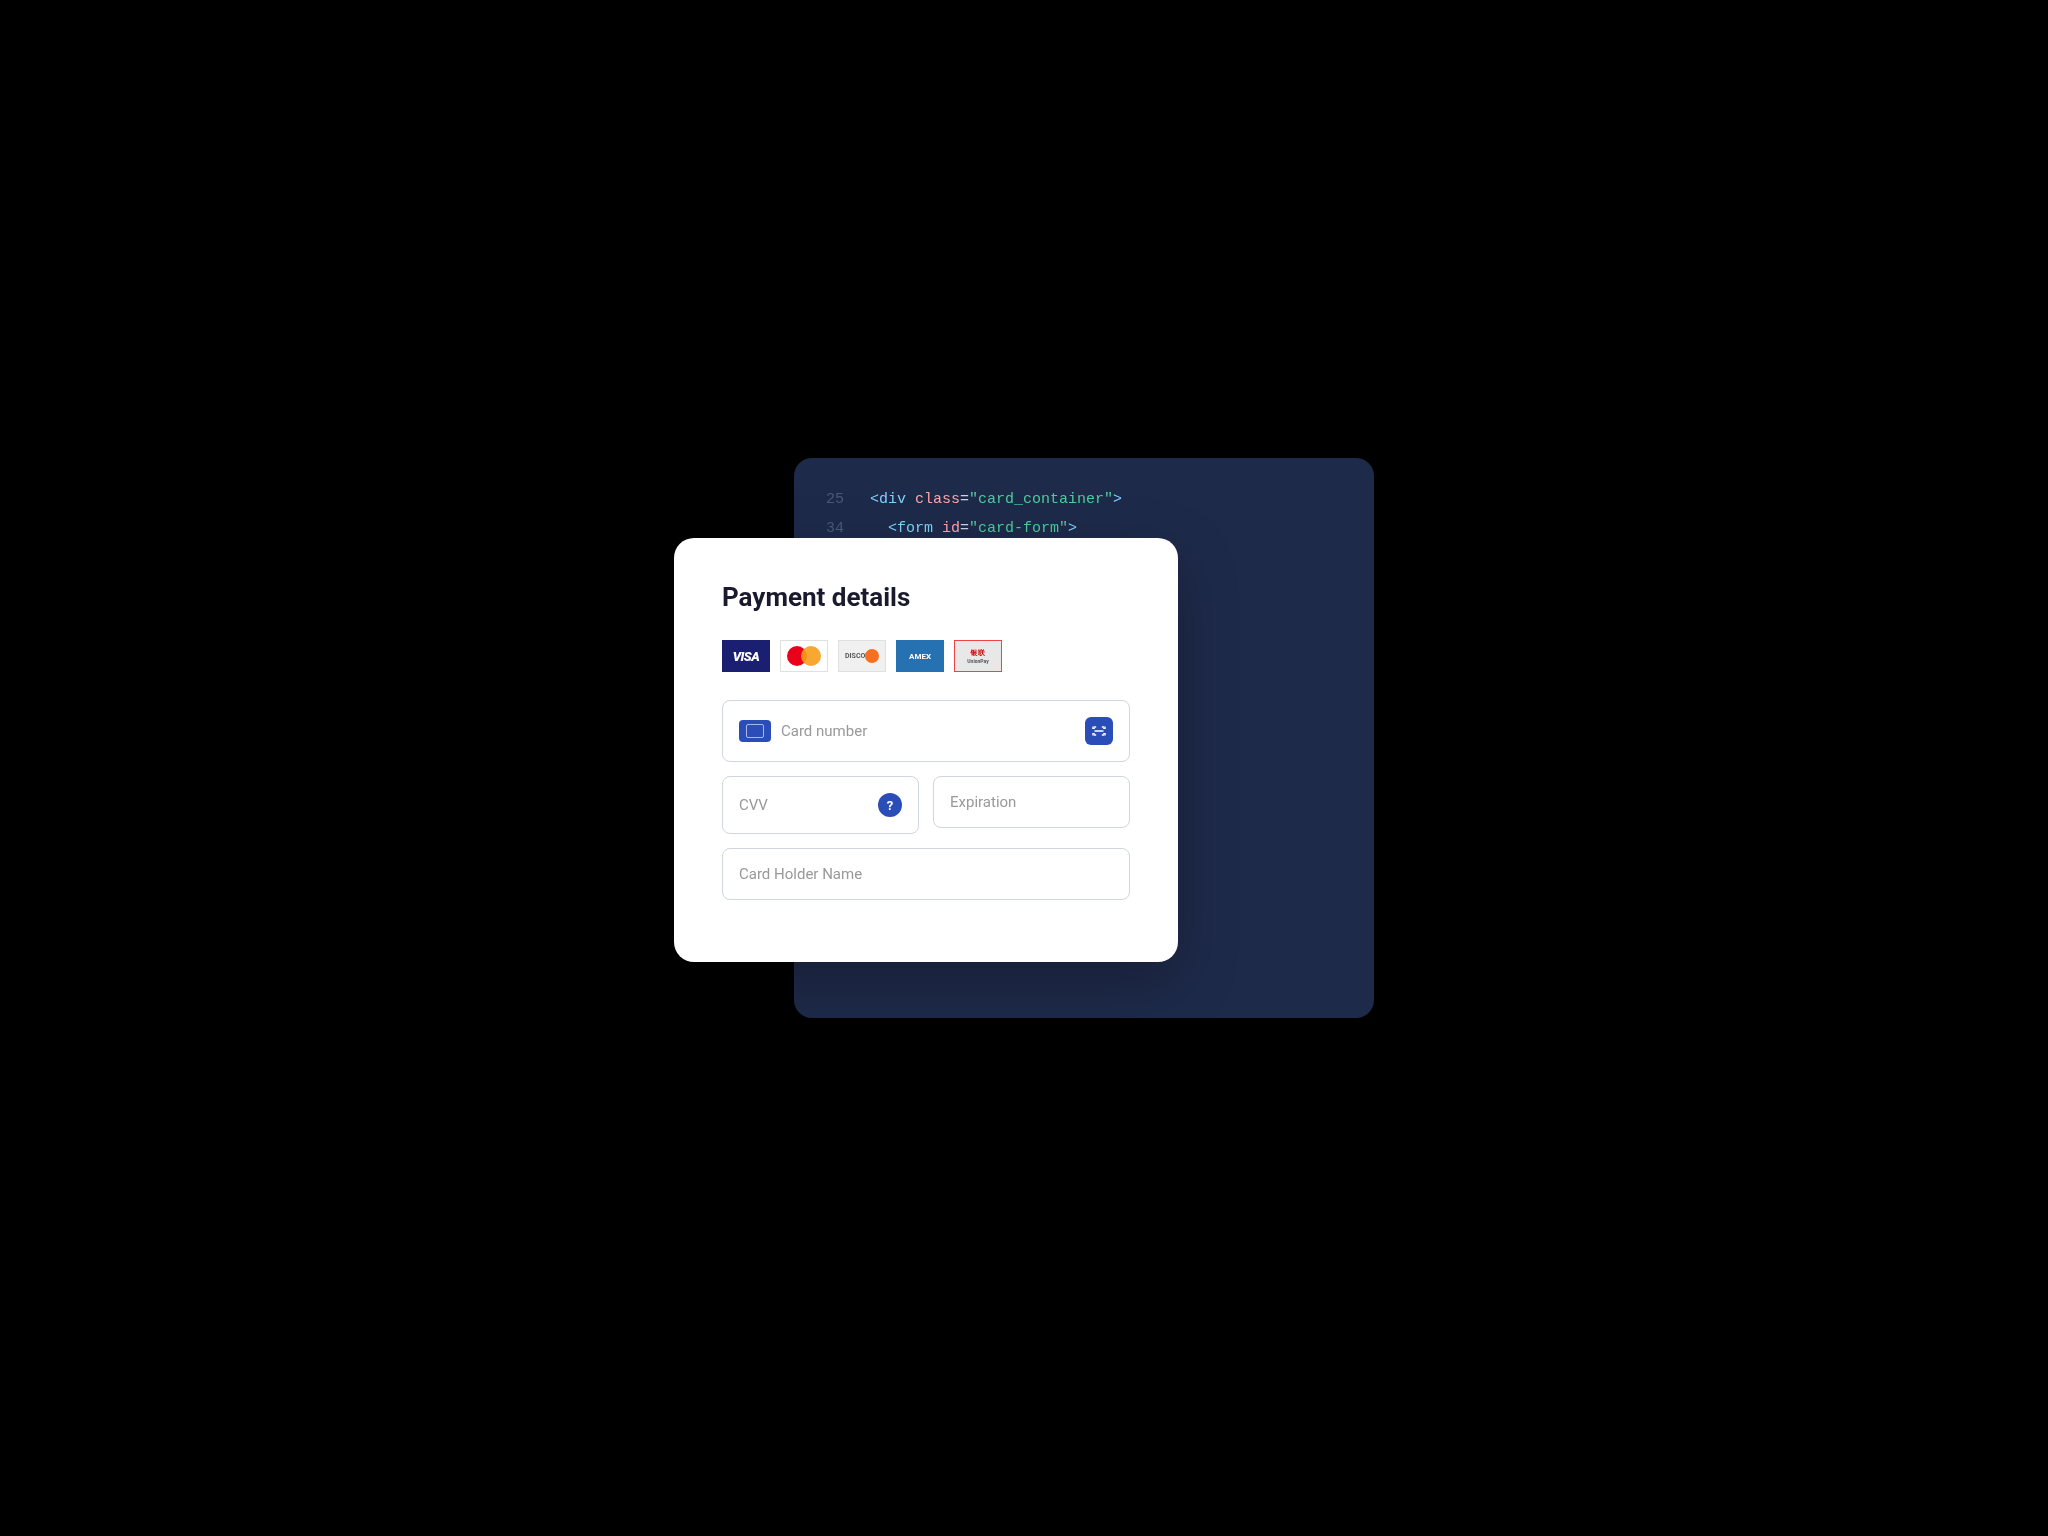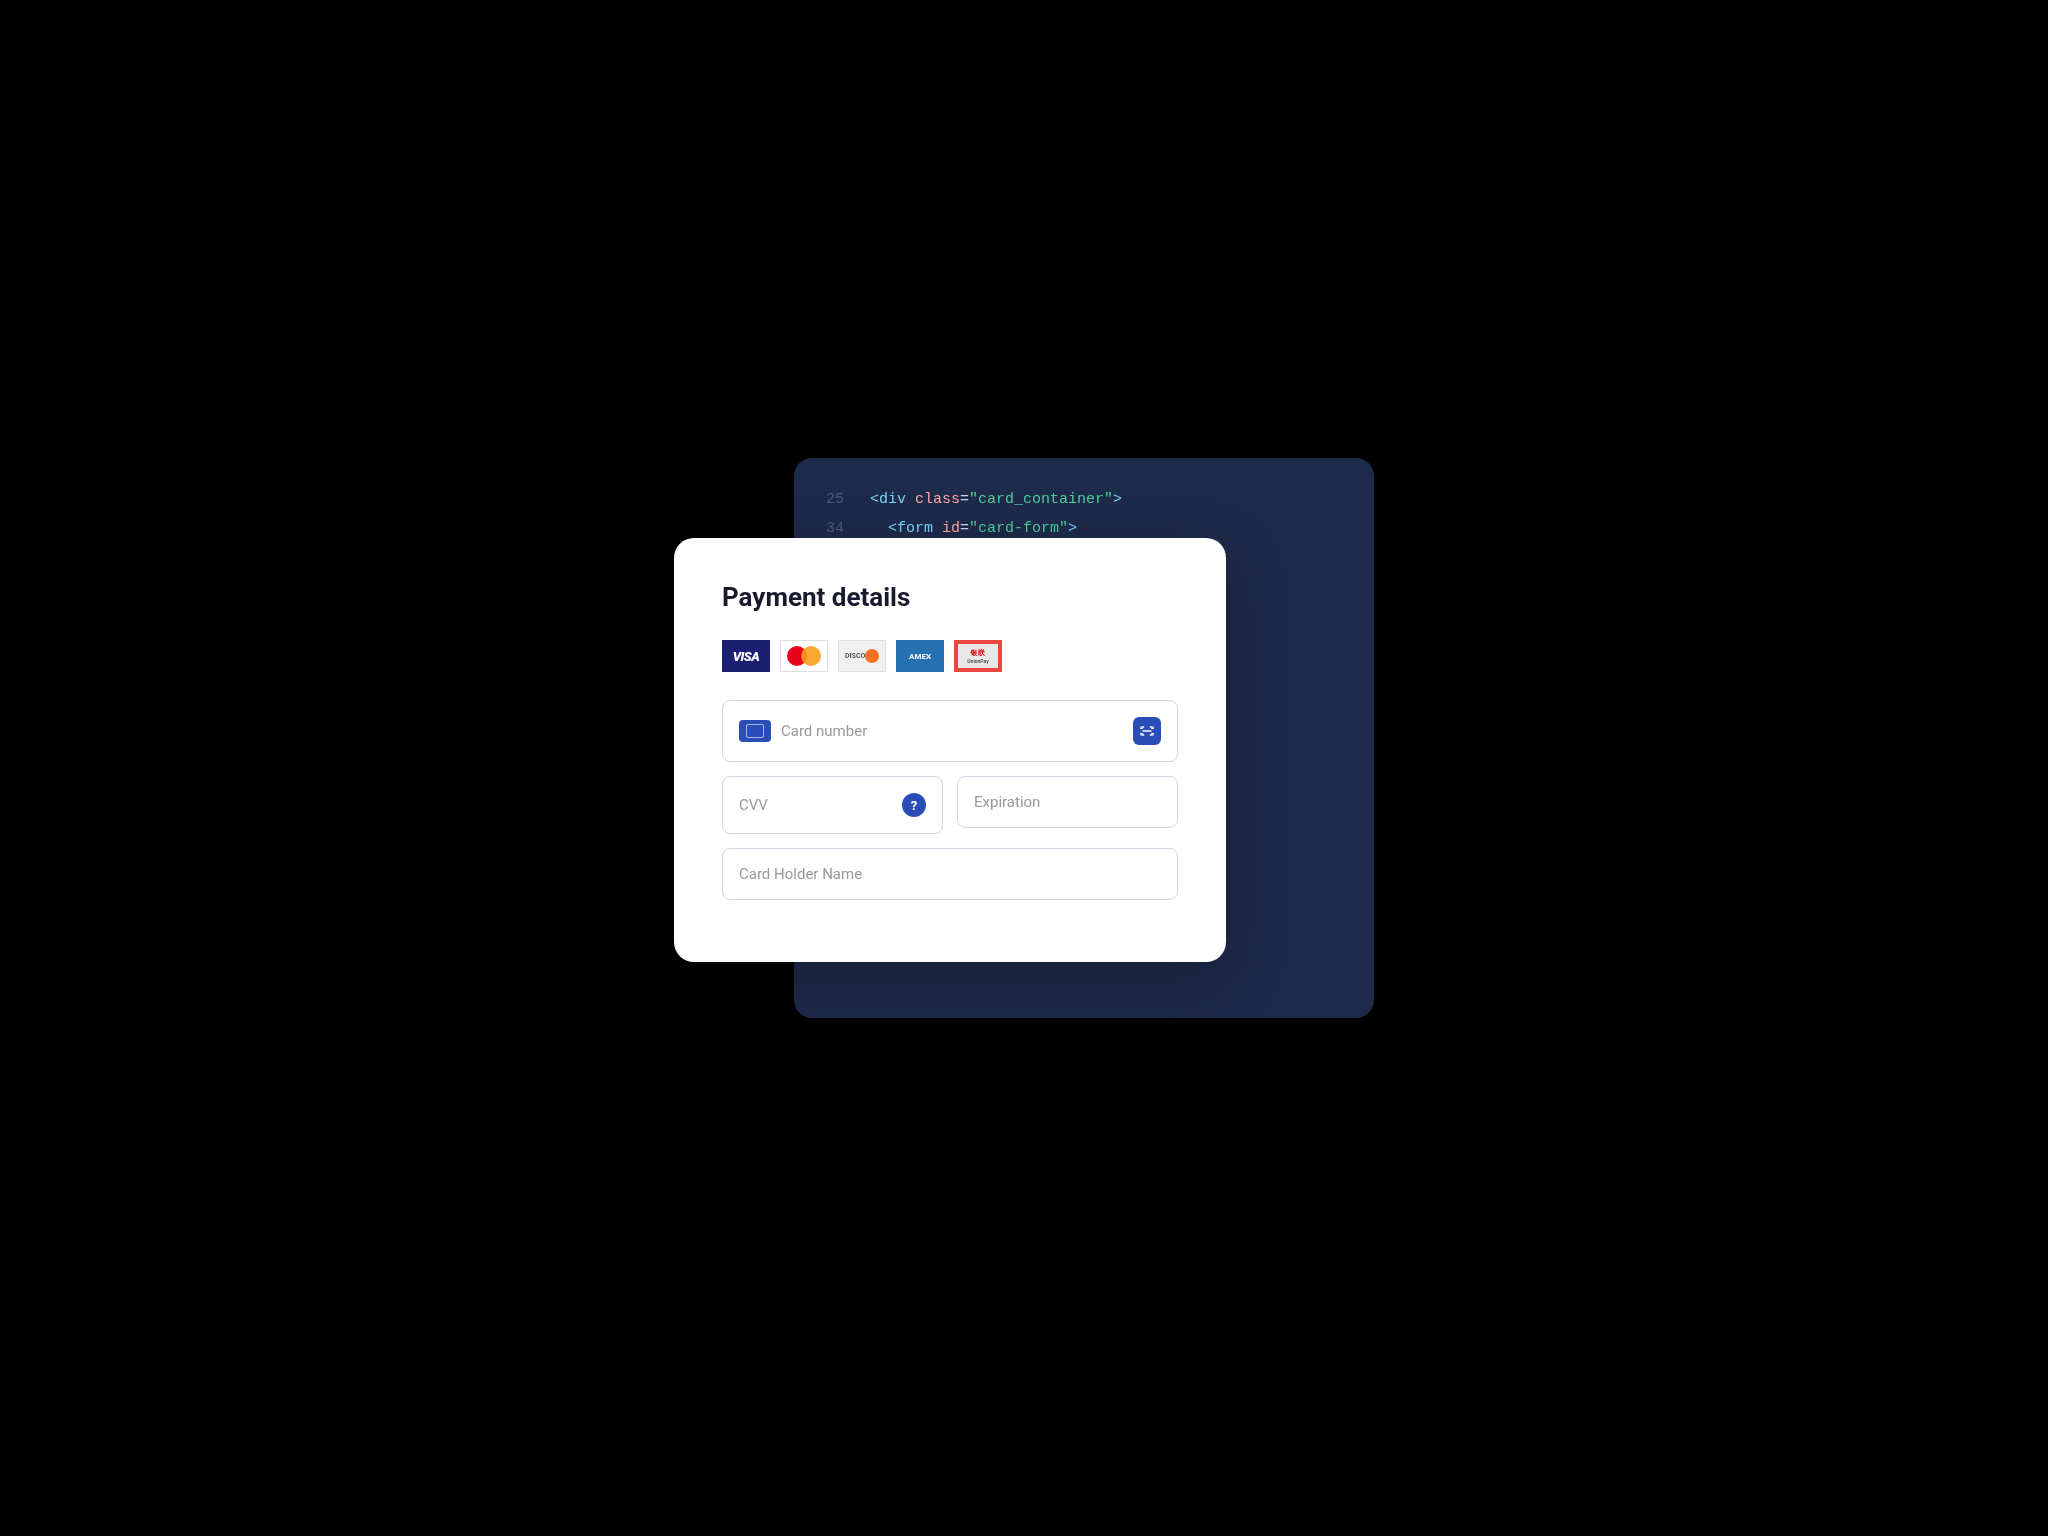--- a/index.html
+++ b/index.html
@@ -53,21 +53,21 @@
     .code-text .tag { color: #7dd3fc; }
     .code-text .attr { color: #fca5a5; }
     .code-text .val { color: #4dcc99; }
     .code-text .plain { color: #c8d4e8; }
 
     
     .payment-card {
       position: absolute;
       top: 80px;
       left: 0;
-      width: 552px;
+      width: 504px;
       background: #ffffff;
       border-radius: 20px;
       padding: 44px 48px 48px;
       box-shadow: 0 20px 60px rgba(0,0,0,0.25);
     }
 
     .payment-title {
       font-size: 26px;
       font-weight: 700;
       color: #1a1a2e;
@@ -149,21 +149,21 @@
       font-weight: 700;
       border: none;
     }
 
     .brand-unionpay {
       background: #e8e8e8;
       font-size: 7px;
       color: #cc0000;
       font-weight: 700;
       flex-direction: column;
-      border: 4px solid #ef4444;
+      border: 1px solid #ef4444;
     }
 
     .form-group {
       margin-bottom: 14px;
     }
 
     .input-field {
       width: 100%;
       border: 1.5px solid #d0d5e0;
       border-radius: 8px;

